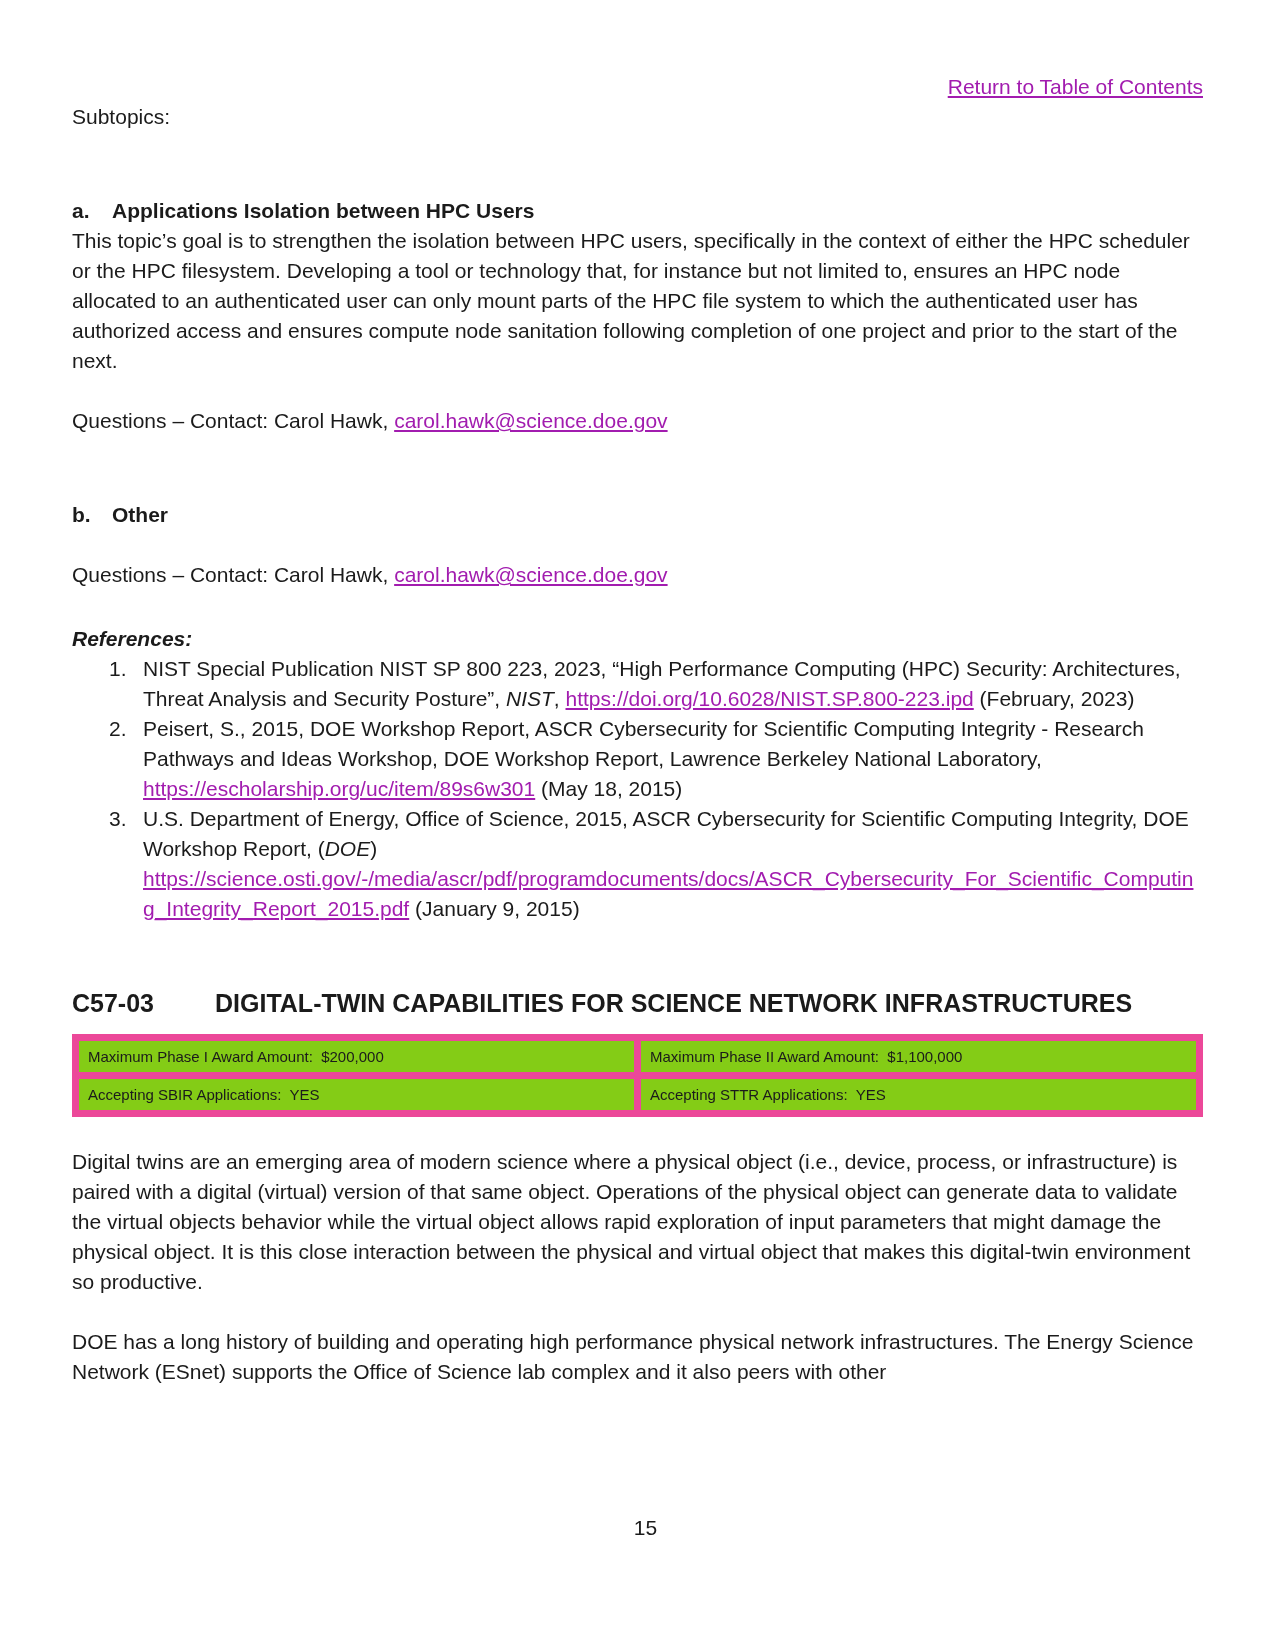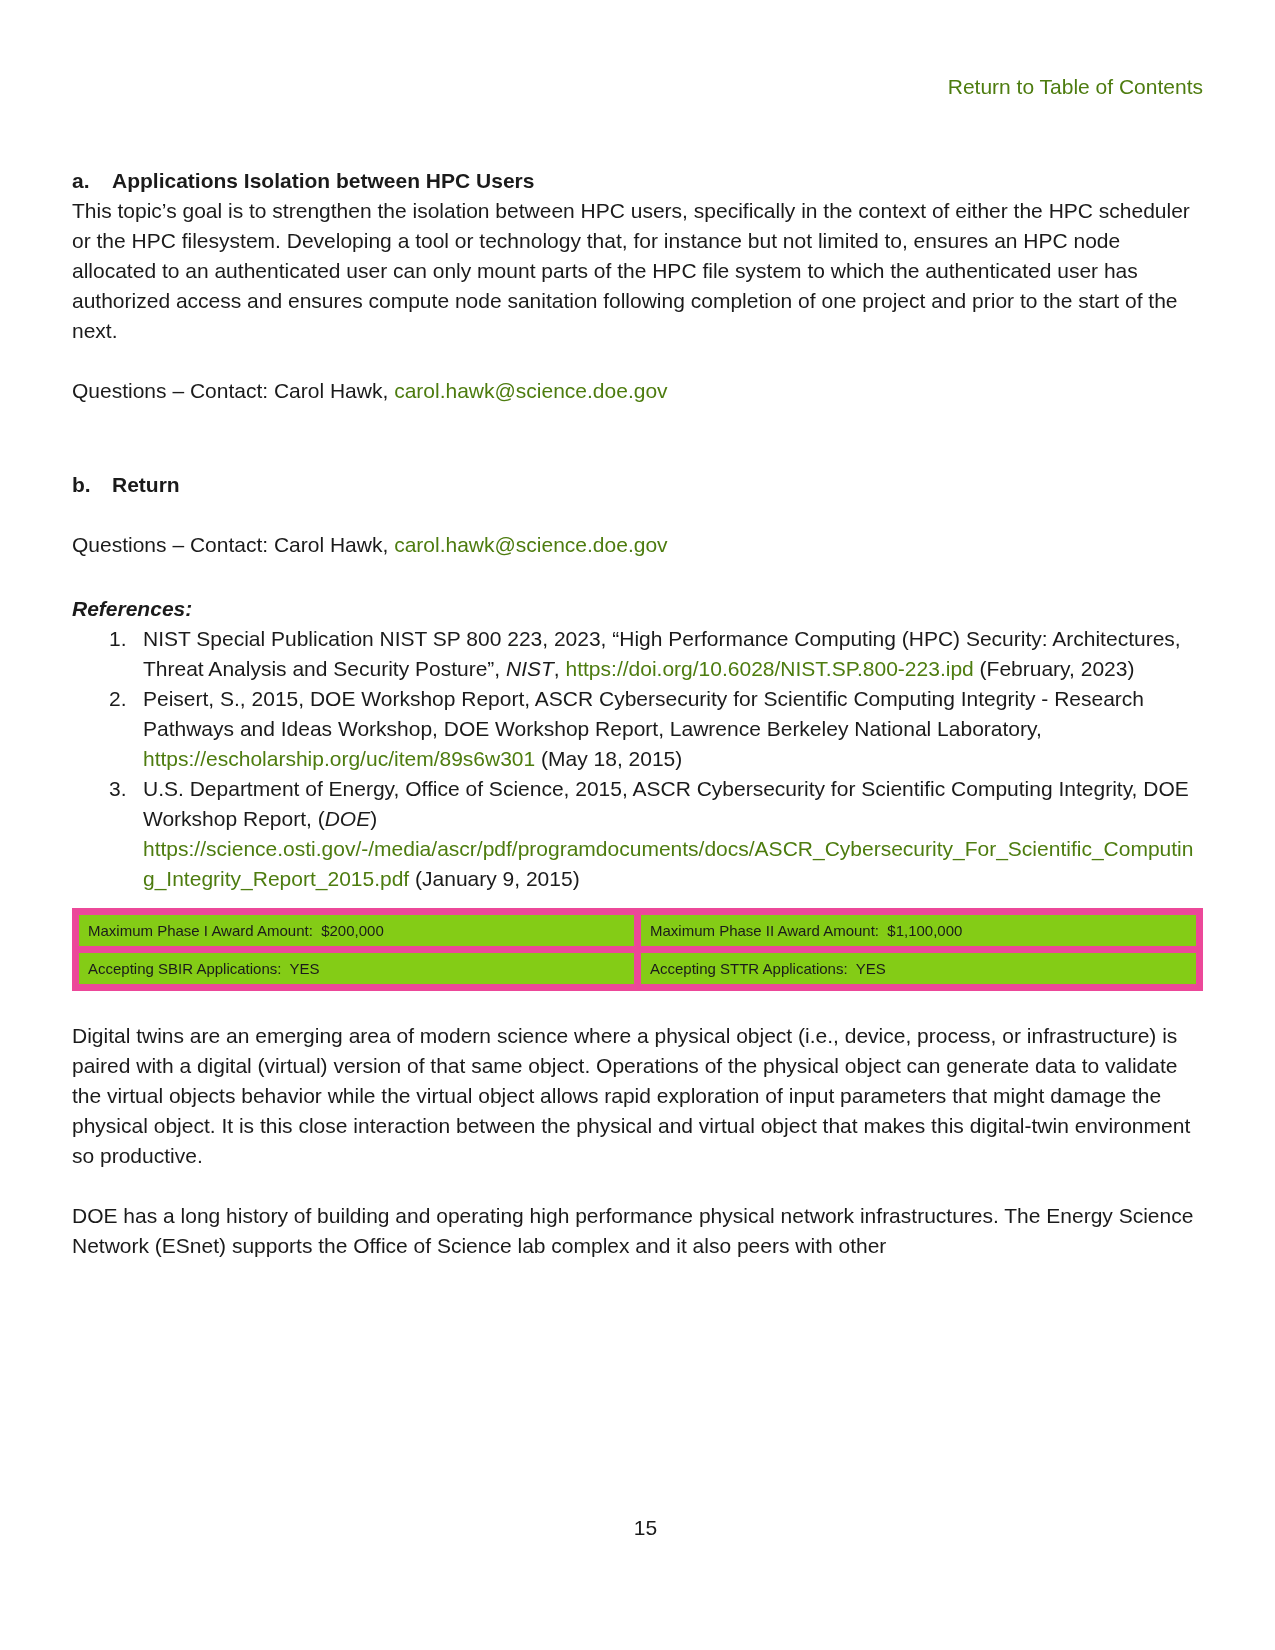--- a/index.html
+++ b/index.html
@@ -12,21 +12,22 @@
     line-height: 30px;
     color: #1b1b1b;
     position: relative;
     overflow: hidden;
   }
   .page {
     padding: 0 72px;
     position: relative;
   }
   a, .link {
-    color: #4d7c0f;
+    color: #a21caf;
+    text-decoration: underline;
     cursor: pointer;
     overflow-wrap: anywhere;
   }
   .toc-row {
     padding-top: 72px;
     text-align: right;
   }
   .subtopics-label { margin-top: 28px; }
   .subtopic-head {
     margin-top: 64px;
@@ -96,46 +97,51 @@
 </style>
 </head>
 <body>
 
 <div class="page">
 
   <div class="toc-row">
     <a>Return to Table of Contents</a>
   </div>
 
+  <p class="subtopics-label body-par">Subtopics:</p>
 
   <div class="subtopic-head">
     <span class="letter">a.</span><span>Applications Isolation between HPC Users</span>
   </div>
   <p class="body-par">This topic’s goal is to strengthen the isolation between HPC users, specifically in the context of either the HPC scheduler or the HPC filesystem. Developing a tool or technology that, for instance but not limited to, ensures an HPC node allocated to an authenticated user can only mount parts of the HPC file system to which the authenticated user has authorized access and ensures compute node sanitation following completion of one project and prior to the start of the next.</p>
 
   <p class="contact-line body-par">
     <span>Questions – Contact: Carol Hawk, </span><a>carol.hawk@science.doe.gov</a>
   </p>
 
   <div class="subtopic-head">
-    <span class="letter">b.</span><span>Return</span>
+    <span class="letter">b.</span><span>Other</span>
   </div>
 
   <p class="contact-line body-par">
     <span>Questions – Contact: Carol Hawk, </span><a>carol.hawk@science.doe.gov</a>
   </p>
 
   <p class="references-head body-par">References:</p>
 
   <ol class="ref-list">
       <li><span class="num">1.</span><span>NIST Special Publication NIST SP 800 223, 2023, “High Performance Computing (HPC) Security: Architectures, Threat Analysis and Security Posture”, </span><span class="italic">NIST</span><span>, </span><a>https://doi.org/10.6028/NIST.SP.800-223.ipd</a><span> (February, 2023)</span></li>
       <li><span class="num">2.</span><span>Peisert, S., 2015, DOE Workshop Report, ASCR Cybersecurity for Scientific Computing Integrity - Research Pathways and Ideas Workshop, DOE Workshop Report, Lawrence Berkeley National Laboratory, </span><a>https://escholarship.org/uc/item/89s6w301</a><span> (May 18, 2015)</span></li>
       <li><span class="num">3.</span><span>U.S. Department of Energy, Office of Science, 2015, ASCR Cybersecurity for Scientific Computing Integrity, DOE Workshop Report, (</span><span class="italic">DOE</span><span>) </span><a>https://science.osti.gov/-/media/ascr/pdf/programdocuments/docs/ASCR_Cybersecurity_For_Scientific_Computing_Integrity_Report_2015.pdf</a><span> (January 9, 2015)</span></li>
     </ol>
 
+  <div class="topic-heading">
+    <span class="code">C57-03</span>
+      <span>DIGITAL-TWIN CAPABILITIES FOR SCIENCE NETWORK INFRASTRUCTURES</span>
+  </div>
 
   <table class="award-table">
     <tbody>
         <tr>
           <td>Maximum Phase I Award Amount:  $200,000</td>
           <td>Maximum Phase II Award Amount:  $1,100,000</td>
         </tr>
         <tr>
           <td>Accepting SBIR Applications:  YES</td>
           <td>Accepting STTR Applications:  YES</td>

